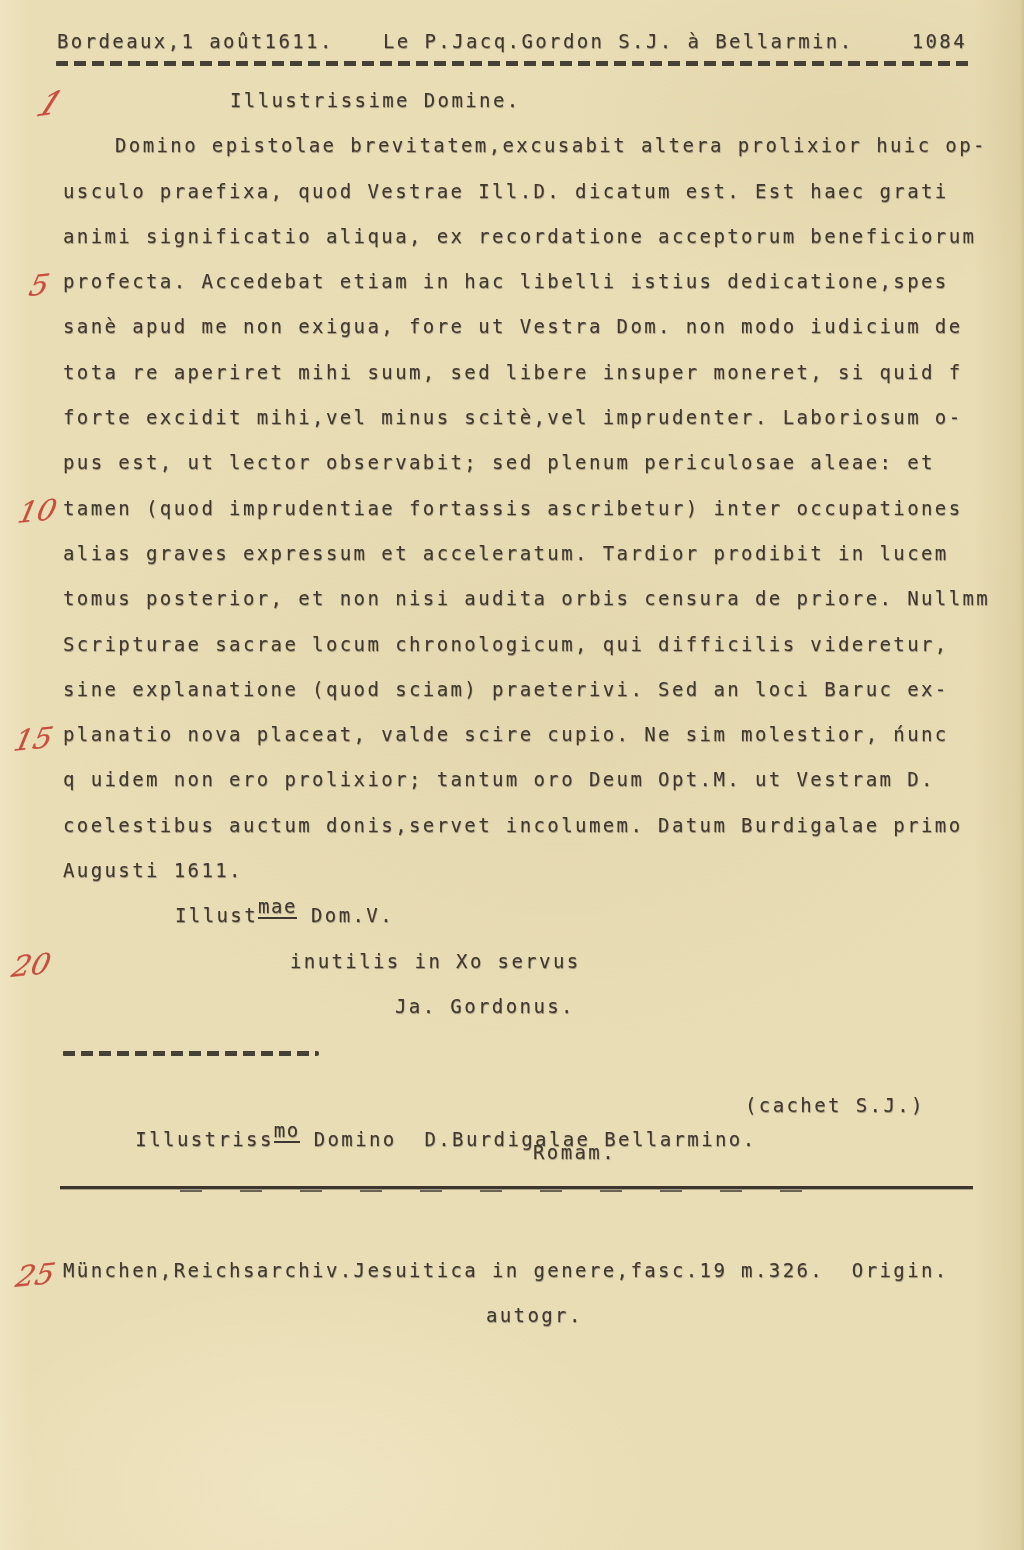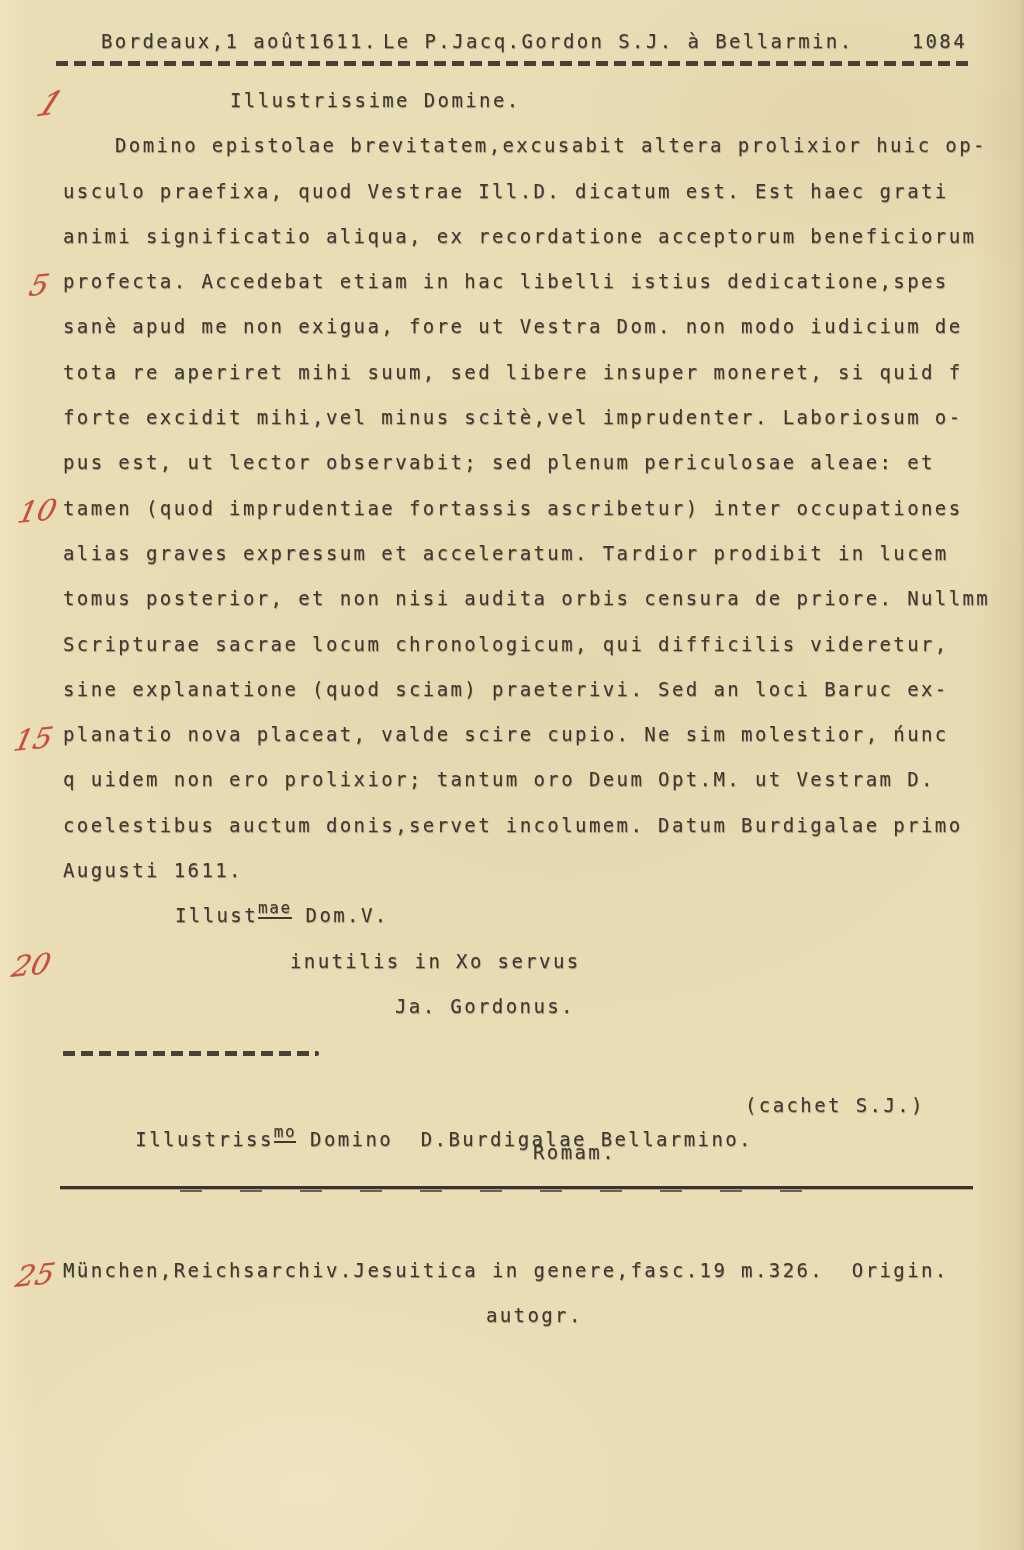--- a/index.html
+++ b/index.html
@@ -11,21 +11,21 @@
       radial-gradient(ellipse 700px 500px at 55% 45%, rgba(128,108,62,0.05), transparent 75%),
       linear-gradient(90deg, #efe4c0 0%, #e9ddb5 3%, #e9ddb5 95%, #ddd0a4 99.6%, #cfc191 100%),
       #e9ddb5;
   }
   .t {
     font-family:"DejaVu Sans Mono","Liberation Mono",monospace;
     font-size:19px; color:#3e3831; letter-spacing:2.4px; white-space:pre;
     text-shadow:0.5px 0.5px 0.7px rgba(56,48,40,0.45);
   }
   .header-row { position:absolute; top:30px; left:0; width:1024px; height:28px; }
-  .header-row .hd-date  { position:absolute; left:57px;  top:0;margin-left:44px; }
+  .header-row .hd-date  { position:absolute; left:57px;  top:0; }
   .header-row .hd-title { position:absolute; left:383px; top:0; }
   .header-row .hd-num   { position:absolute; right:57px; top:0; }
   .rule-dashed {
     position:absolute; height:5px;
     background:repeating-linear-gradient(90deg,#47403700 0 1px,#474037 1px 13px,transparent 13px 18px);
     border-radius:2px;
   }
   .rule-header { left:55px; top:61px; width:915px; }
   .rule-sig    { left:62px; top:1051px; width:257px; height:5px; }
   .rule-footer {
@@ -38,21 +38,21 @@
     opacity:.8;
   }
   .letter { position:absolute; top:78px; left:63px; width:940px; }
   .letter .ln { line-height:45.3px; height:45.3px; }
   .ind-salut { padding-left:167px; }
   .ind-para  { padding-left:52px; }
   .ind-close { padding-left:112px; }
   .ind-serv  { padding-left:227px; }
   .ind-sig   { padding-left:332px; }
   .sup {
-    display:inline-block; font-size:16px; letter-spacing:1.6px; line-height:1;
+    display:inline-block; font-size:19px; letter-spacing:1.6px; line-height:1;
     transform:translateY(-9px); border-bottom:2px solid #3e3831; padding-bottom:1px;
   }
   .address-line { position:absolute; top:1088px; left:80px; width:900px; line-height:34px; }
   .address-line .cachet { position:absolute; left:665px; top:0; }
   .address-city { position:absolute; top:1135px; left:533px; line-height:34px; }
   .prov { position:absolute; top:1248px; left:63px; }
   .prov .ln { line-height:45.3px; height:45.3px; }
   .prov .ind-autogr { padding-left:57px;text-align:center; }
   .mark {
     position:absolute; color:#cb4d3d;

